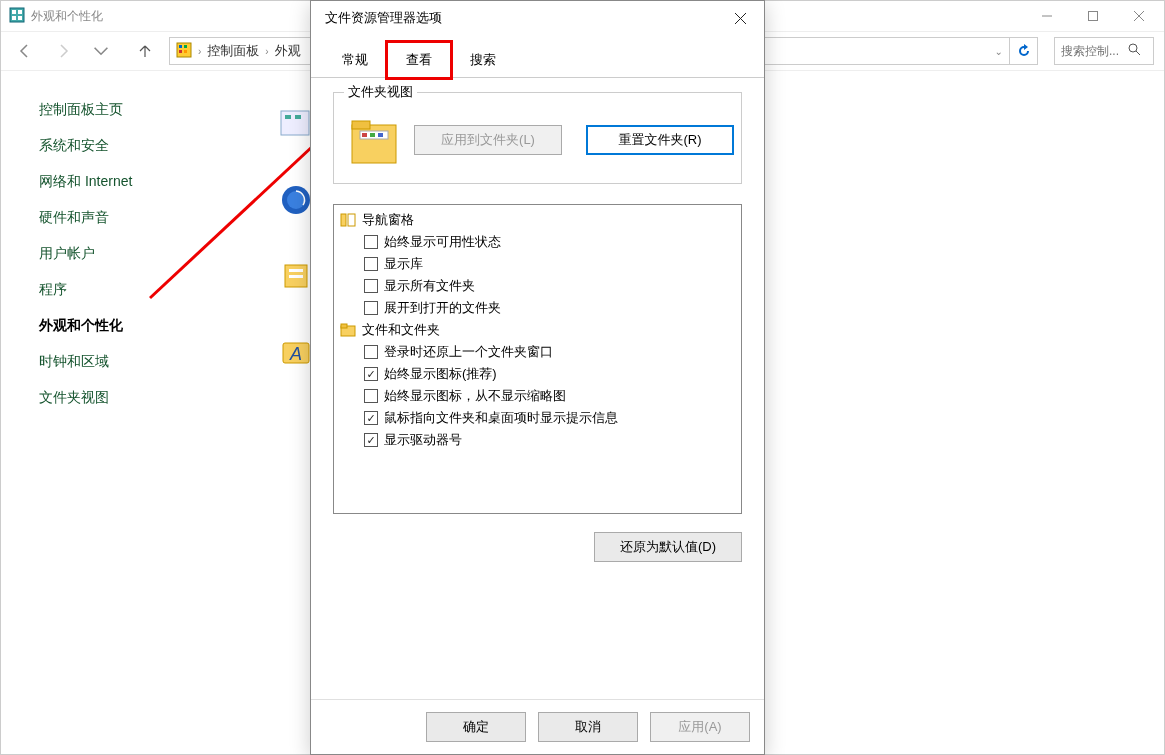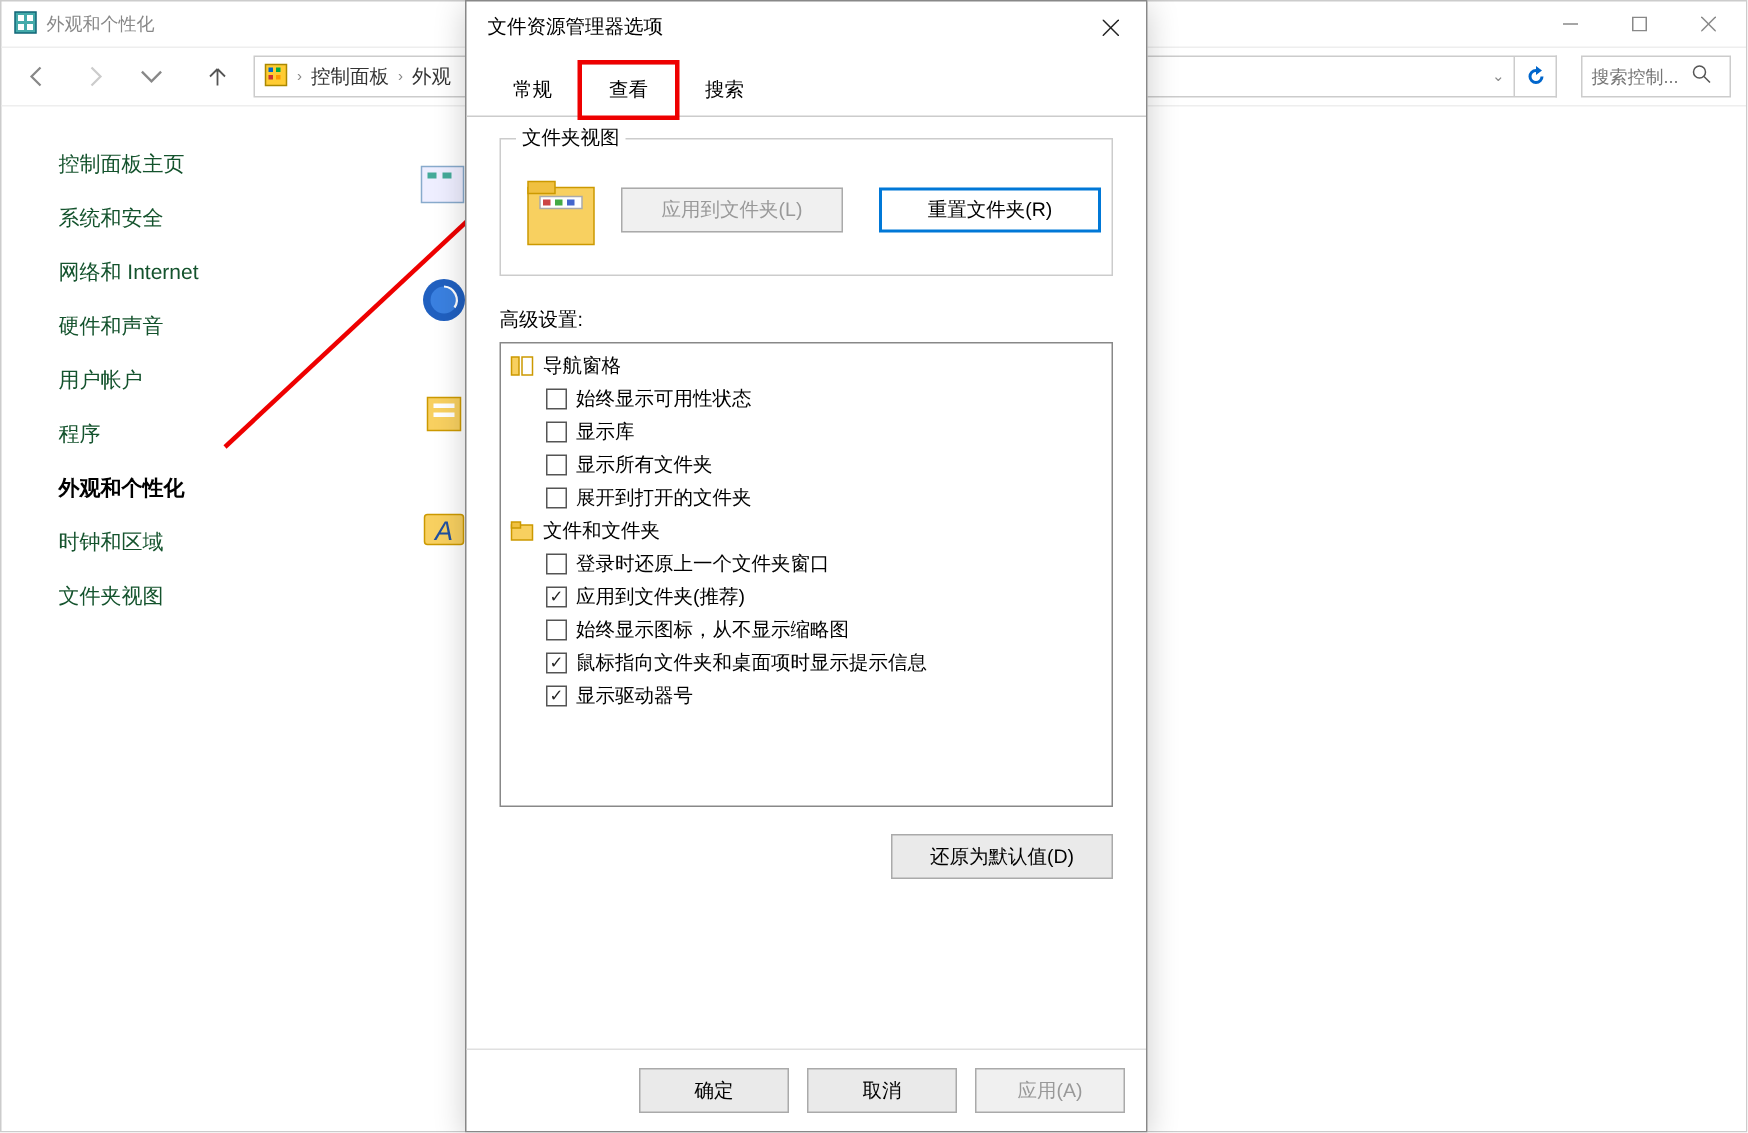--- a/index.html
+++ b/index.html
@@ -226,21 +226,20 @@
         </div>
         <div style="flex:1;">
           <div class="gb-btns">
             <button class="btn disabled">应用到文件夹(L)</button>
             <button class="btn default">重置文件夹(R)</button>
           </div>
         </div>
       </div>
     </div>
 
-    <div class="adv-label">高级设置:</div>
     <div class="tree-box">
       <div class="tree-group">
         <span class="tree-icon">
             <svg width="16" height="16">
               <rect x="1" y="2" width="5" height="12" fill="#f8d060" stroke="#c90"></rect>
               <rect x="8" y="2" width="7" height="12" fill="#fff" stroke="#c90"></rect>
             </svg>
           </span>
         <span>导航窗格</span>
       </div>
@@ -269,21 +268,21 @@
             </svg>
           </span>
         <span>文件和文件夹</span>
       </div>
       <div class="tree-item">
           <span class="cb"></span>
           <span>登录时还原上一个文件夹窗口</span>
         </div>
       <div class="tree-item">
           <span class="cb checked"></span>
-          <span>应用到文件夹(推荐)</span>
+          <span>始终显示图标(推荐)</span>
         </div>
       <div class="tree-item">
           <span class="cb"></span>
           <span>始终显示图标，从不显示缩略图</span>
         </div>
       <div class="tree-item">
           <span class="cb checked"></span>
           <span>鼠标指向文件夹和桌面项时显示提示信息</span>
         </div>
       <div class="tree-item">

